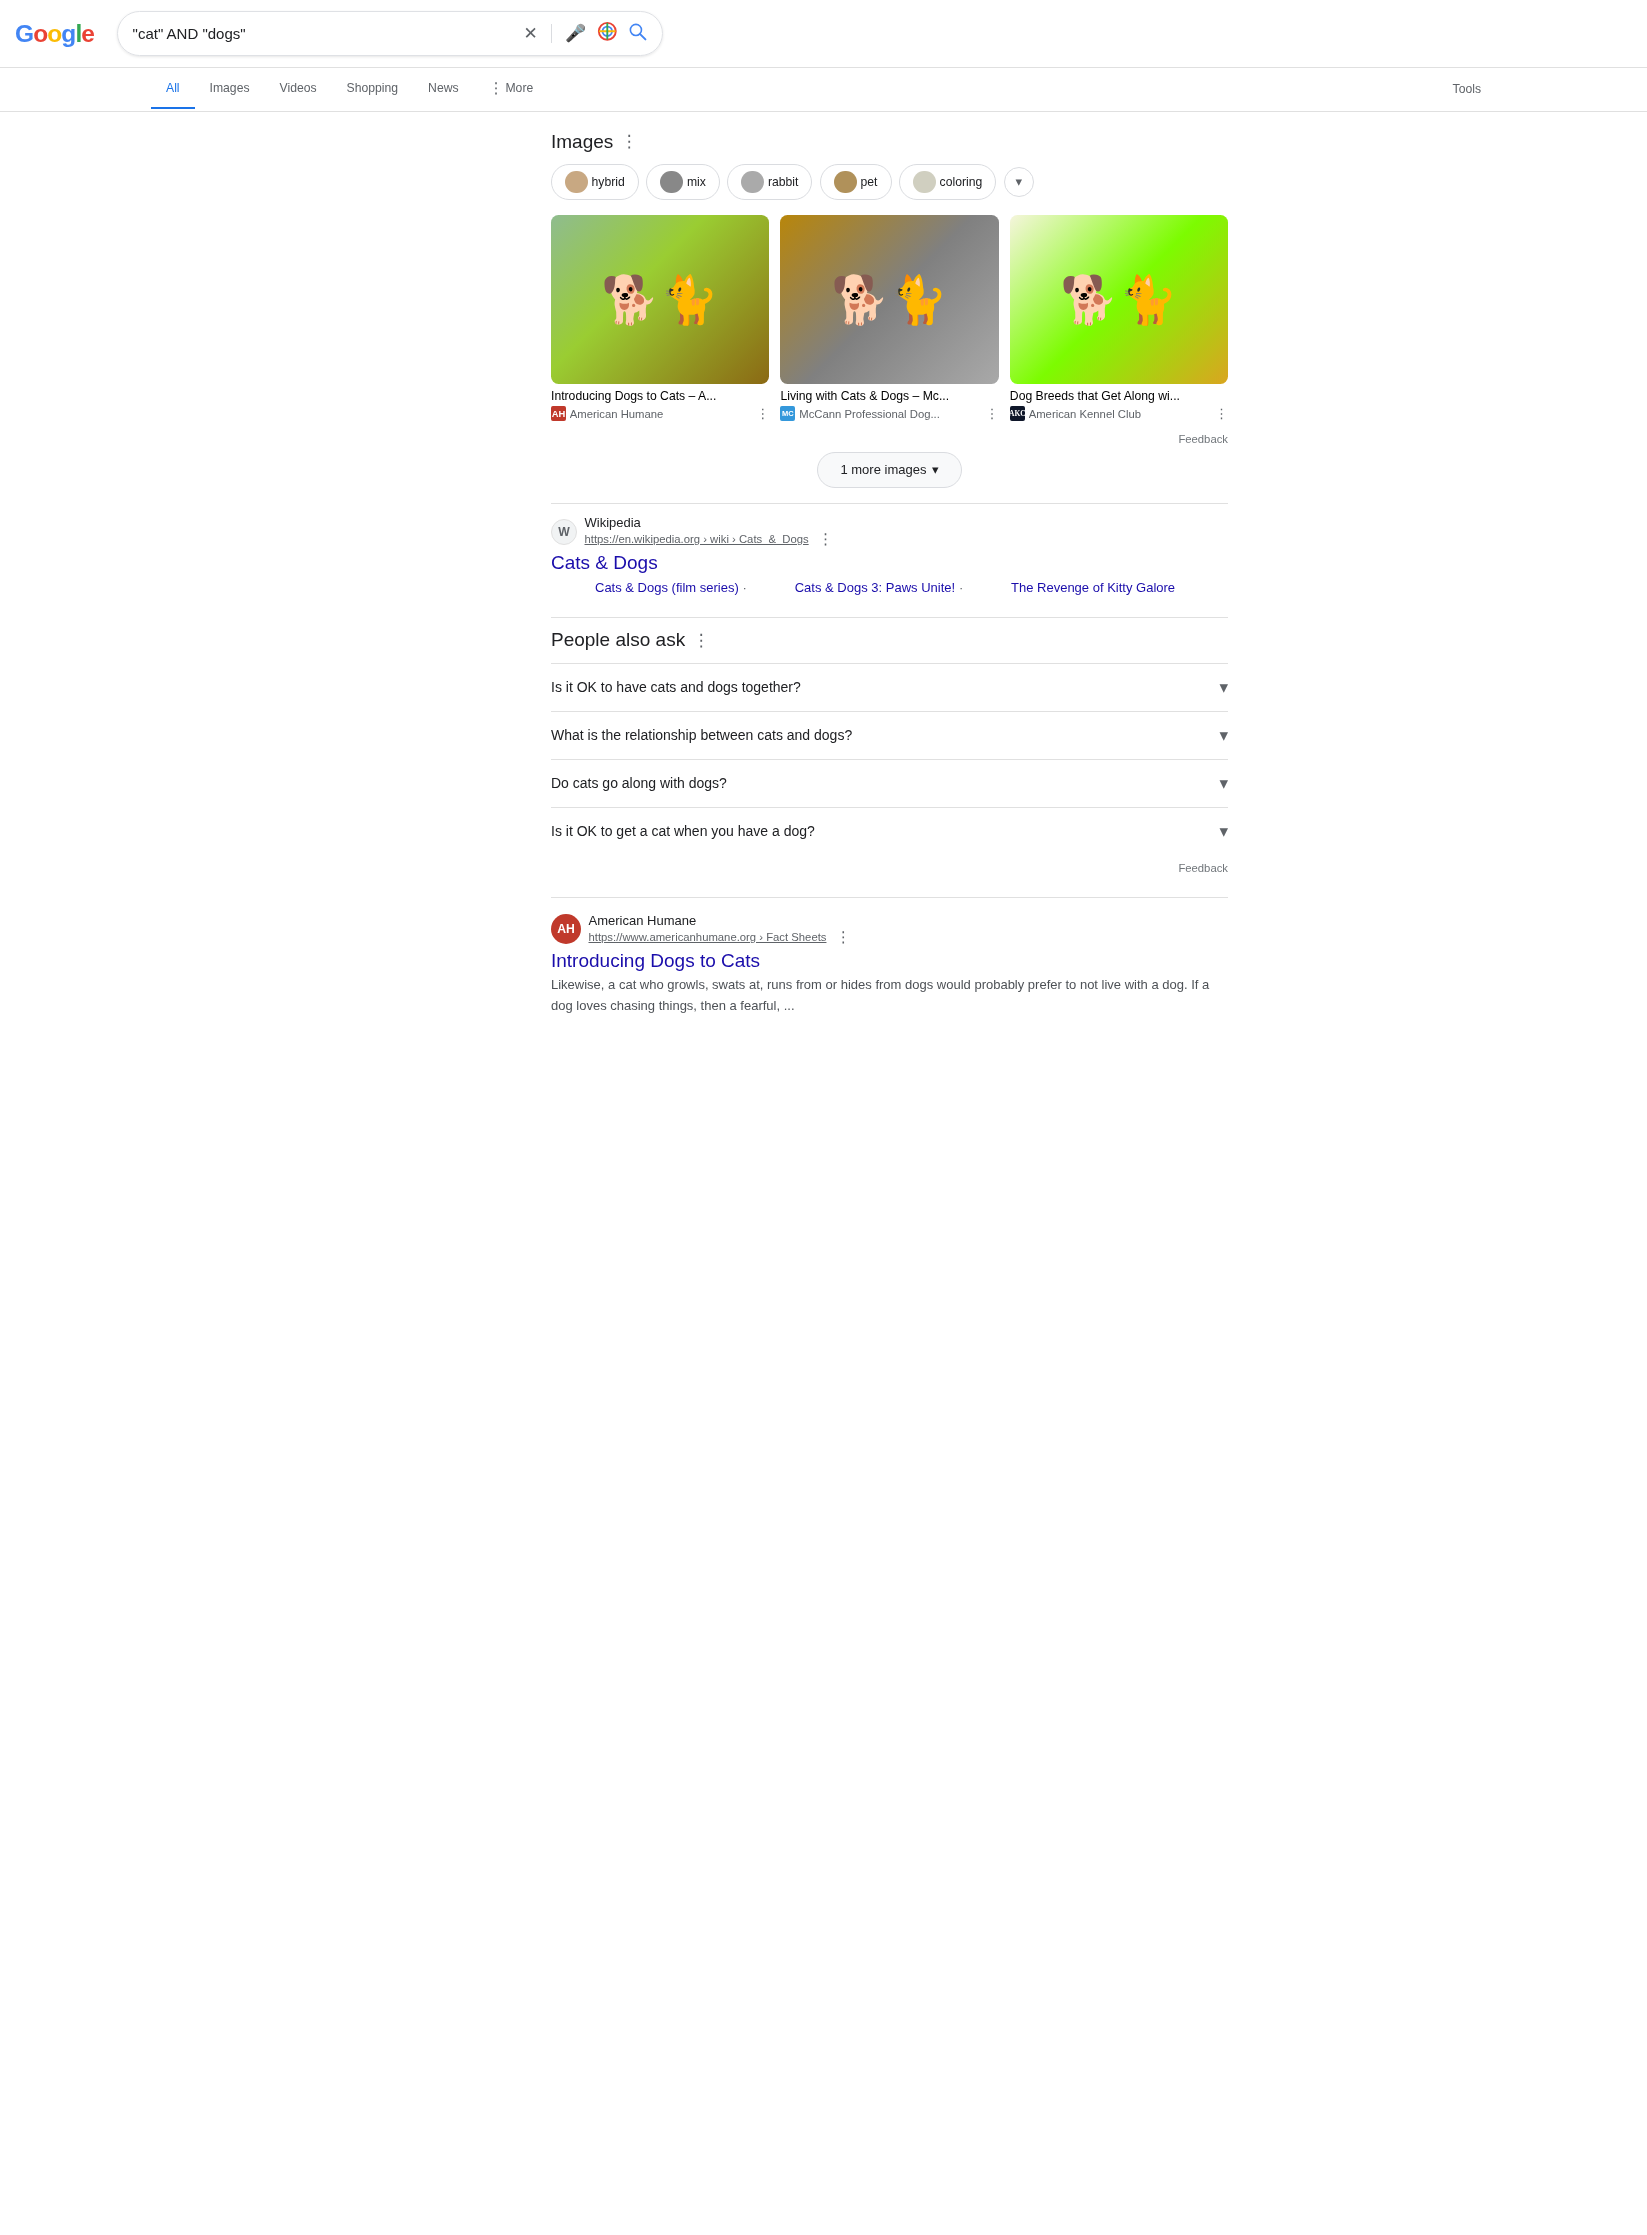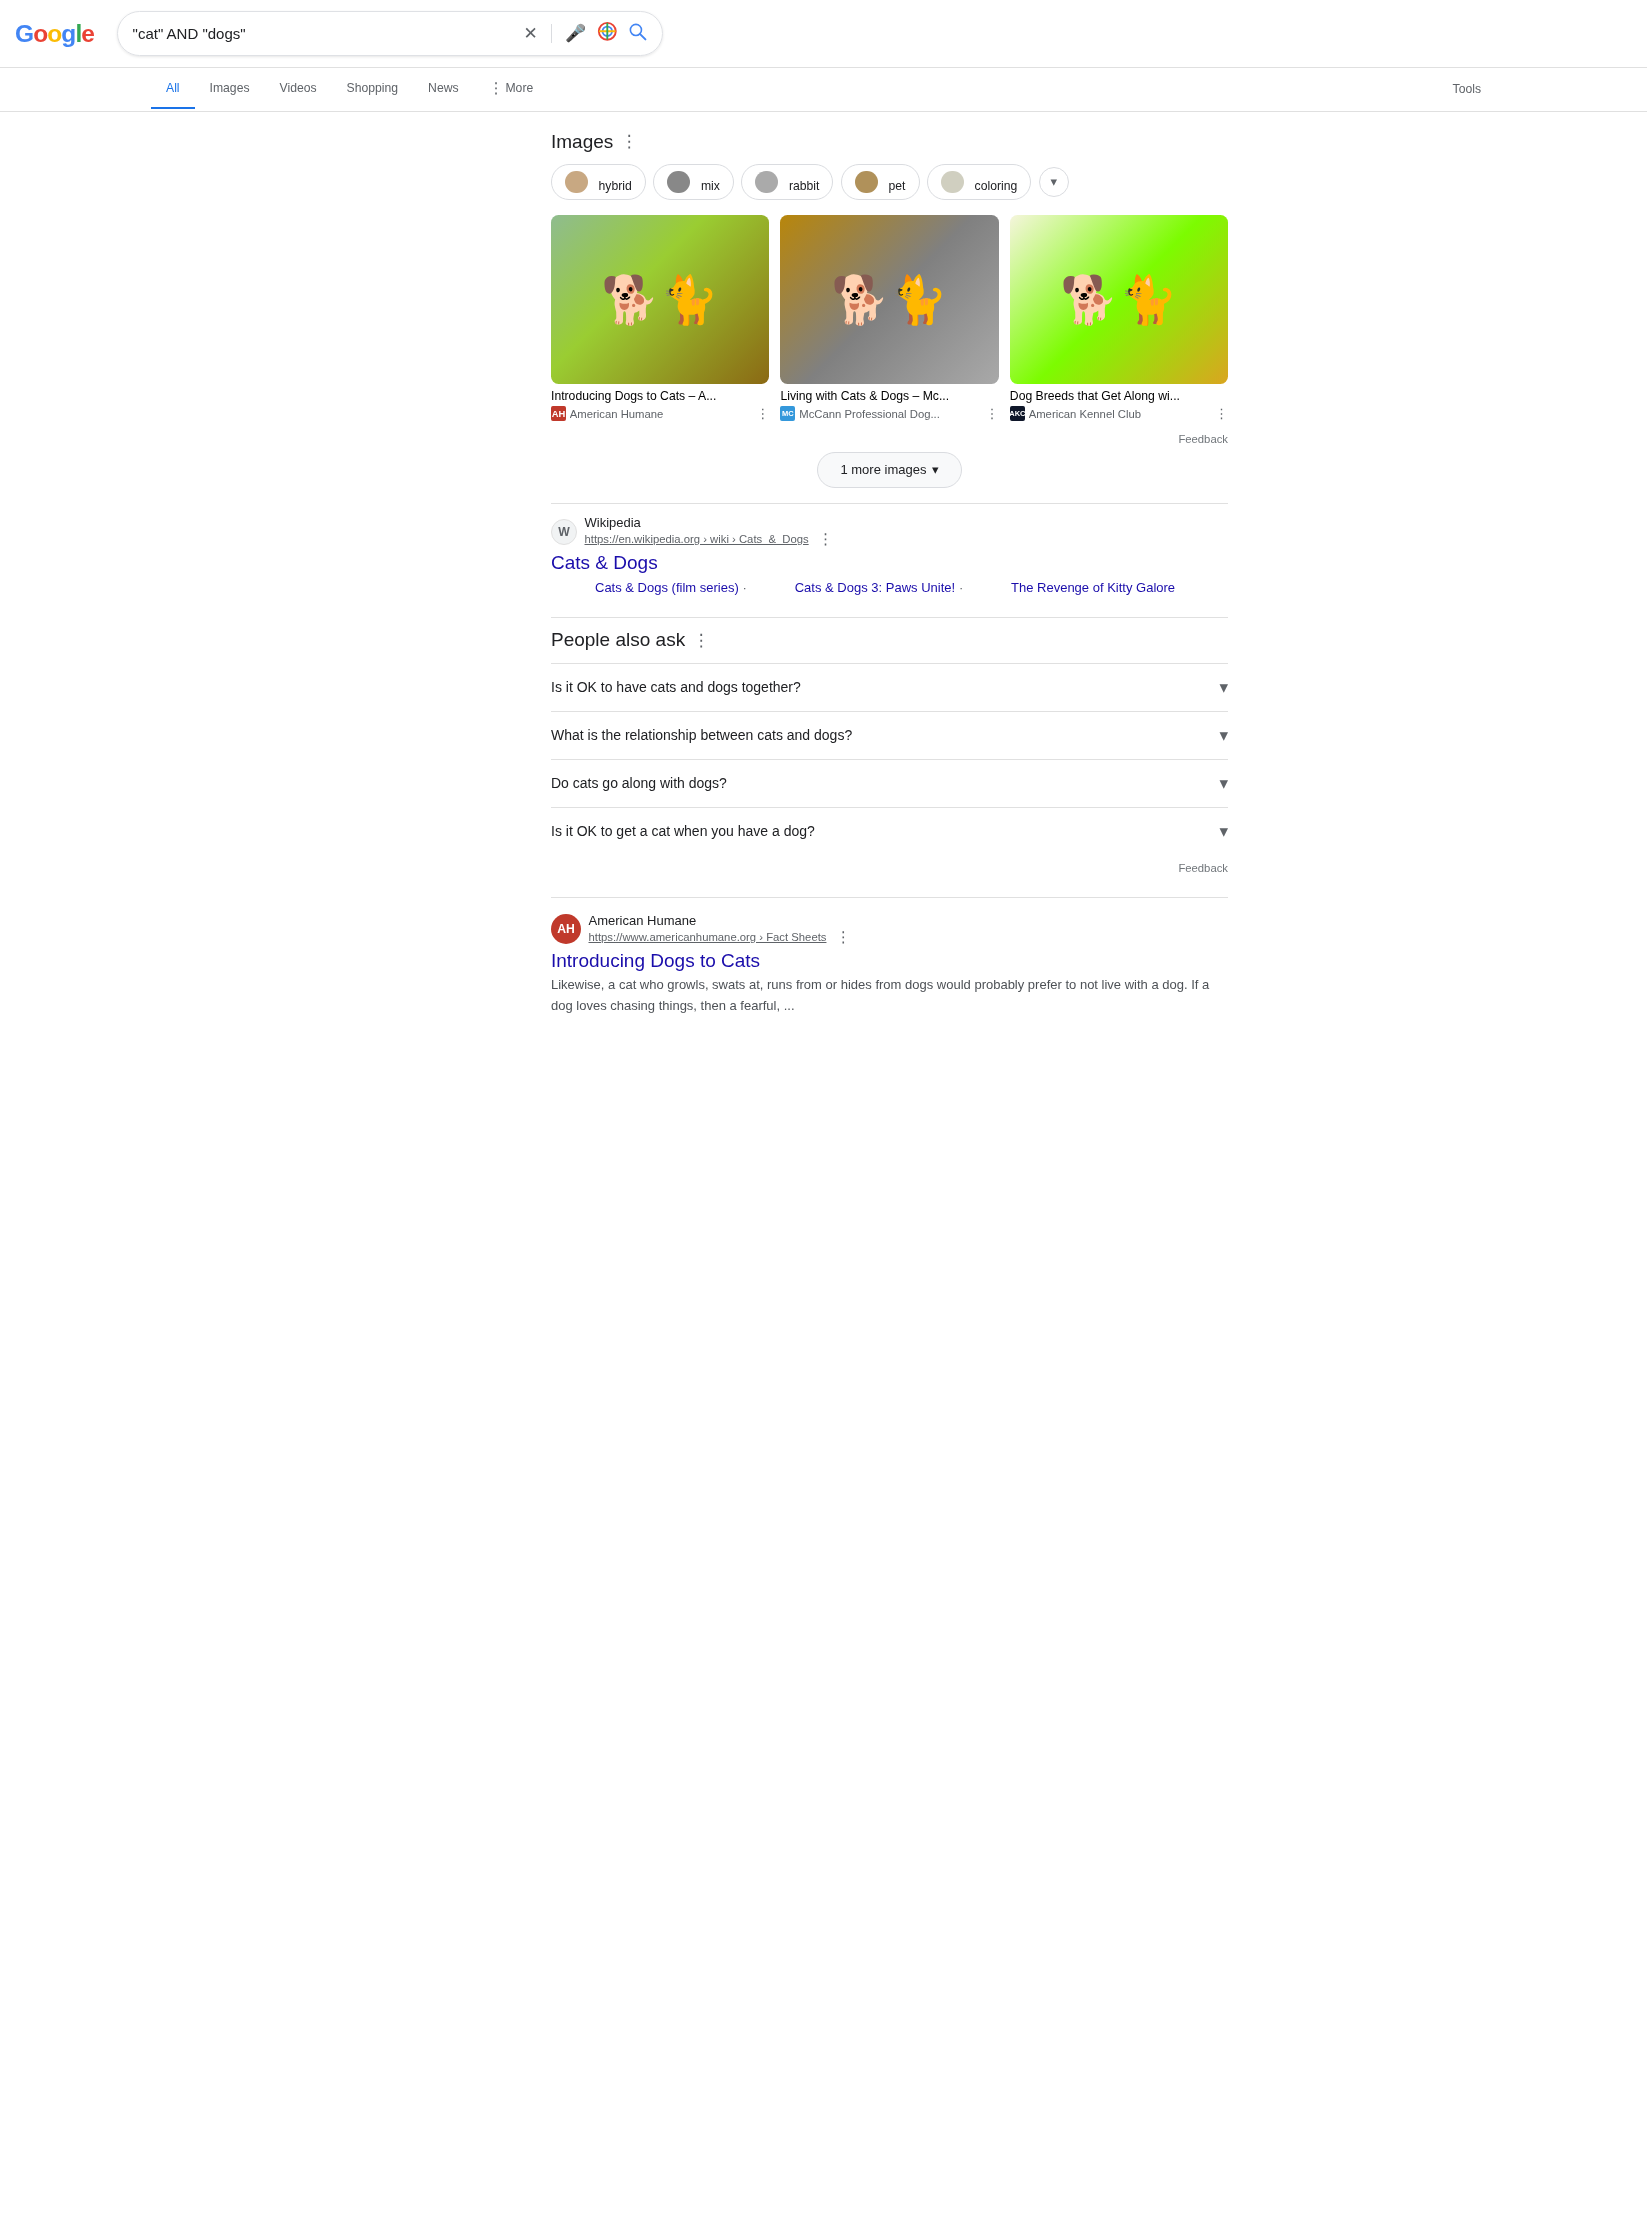--- a/index.html
+++ b/index.html
@@ -26,33 +26,33 @@
 
     
     .content { max-width: 847px; margin: 0 auto; padding: 19px 19px 19px 151px; }
 
     
     .images-header { display: flex; align-items: center; gap: 7.5px; margin-bottom: 11.3px; }
     .images-title { font-size: 19px; font-weight: 400; color: #202124; }
     .images-dots { color: #5f6368; font-size: 17px; cursor: pointer; }
 
     .image-chips { display: flex; align-items: center; gap: 7.5px; margin-bottom: 15px; flex-wrap: nowrap; overflow: hidden; }
-    .chip { display: flex; align-items: flex-end; gap: 11px; padding: 5.6px 13px; border: 0.9px solid #dadce0; border-radius: 19px; cursor: pointer; font-size: 12.2px; color: #202124; white-space: nowrap; }
+    .chip { display: flex; align-items: center; gap: 4px; padding: 5.6px 13px; border: 0.9px solid #dadce0; border-radius: 19px; cursor: pointer; font-size: 12.2px; color: #202124; white-space: nowrap; }
     .chip-icon { width: 22.6px; height: 22.6px; border-radius: 50%; background: #e0e0e0; overflow: hidden; display: inline-block; }
     .chip-expand { width: 30px; height: 30px; border: 0.9px solid #dadce0; border-radius: 50%; display: flex; align-items: center; justify-content: center; cursor: pointer; color: #5f6368; }
 
     
     .image-grid { display: grid; grid-template-columns: repeat(3, 1fr); gap: 11.3px; margin-bottom: 11.3px; }
     .image-card { border-radius: 7.5px; overflow: visible; }
     .image-caption { font-size: 12.2px; color: #000000; margin-top: 5.6px; overflow: hidden; text-overflow: ellipsis; white-space: nowrap; }
     .image-source { display: flex; align-items: center; gap: 3.8px; margin-top: 2.8px; }
     .source-icon { width: 15px; height: 15px; border-radius: 1.9px; display: inline-block; font-size: 9.4px; color: #fff; display: flex; align-items: center; justify-content: center; font-weight: bold; }
     .source-icon-ah { background: #c0392b; }
     .source-icon-mc { background: #3498db; font-size: 7.5px; }
-    .source-icon-akc { background: #0f172a; font-size: 7.5px; }
+    .source-icon-akc { background: #0f172a; font-size: 7.5px; font-family: Liberation Serif, serif; }
     .source-name { font-size: 11.3px; color: #5f6368; flex: 1; overflow: hidden; text-overflow: ellipsis; white-space: nowrap; }
     .source-menu { color: #5f6368; cursor: pointer; font-size: 13px; }
 
     
     .more-images-btn { display: flex; align-items: center; justify-content: center; width: 100%; margin: 7.5px 0 15px; }
     .more-images-inner { background: #f8f9fa; border: 0.9px solid #dadce0; border-radius: 19px; padding: 9.4px 22.6px; font-size: 13px; color: #202124; cursor: pointer; display: flex; align-items: center; gap: 5.6px; }
 
     
     .result-item { margin-bottom: 22.6px; }
     .result-source { display: flex; align-items: center; gap: 7.5px; margin-bottom: 3.8px; }

